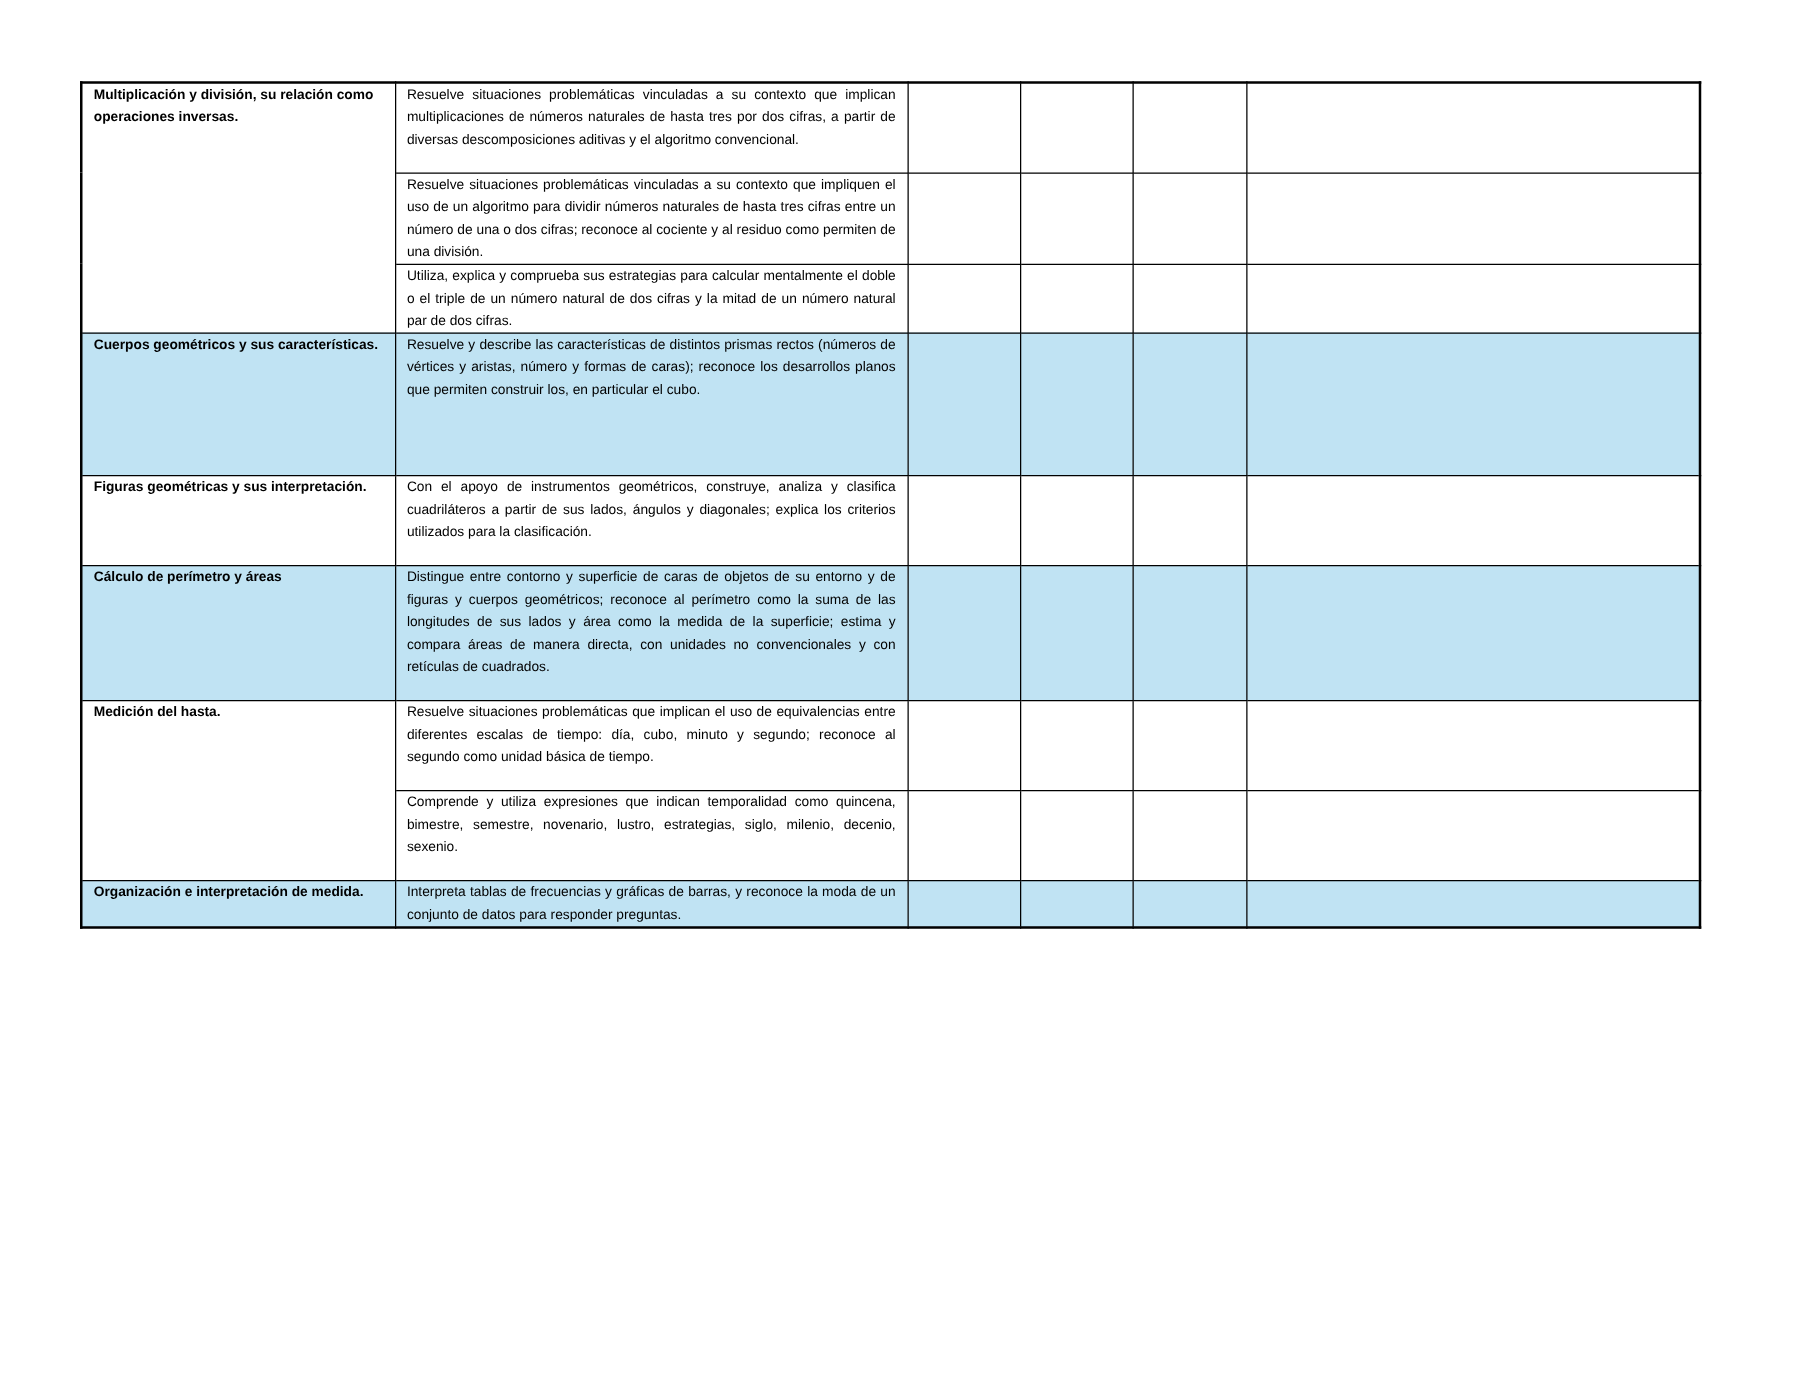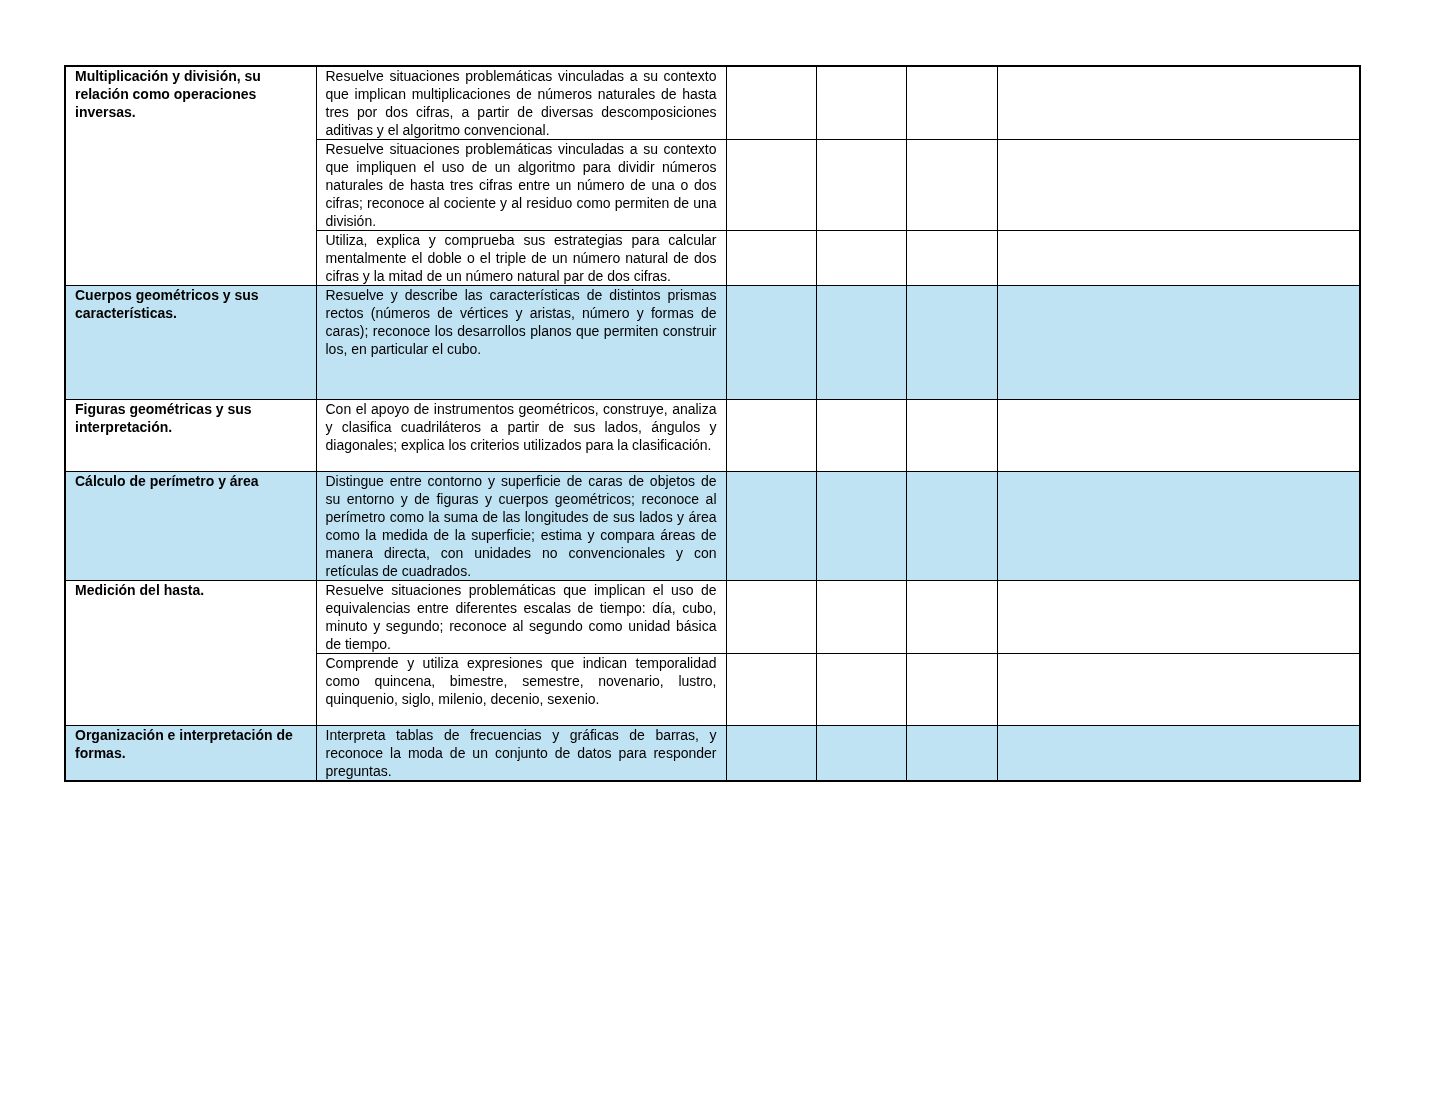--- a/index.html
+++ b/index.html
@@ -6,21 +6,21 @@
     body { width: 1445px; height: 1117px; position: relative; overflow: hidden;
            font-family: "Liberation Sans", "DejaVu Sans", sans-serif; color: #000; }
     table.rubric {
       position: absolute; left: 64px; top: 65px;
       width: 1295px; border-collapse: collapse; table-layout: fixed;
       border: 2px solid #000;
     }
     table.rubric td {
       border: 1.5px solid #000;
       vertical-align: top;
-      font-size: 14px;
+      font-size: 11px;
       line-height: 18px;
       padding: 0 9px 0 9px;
     }
     td.topic { font-weight: bold; padding-top: 1px; }
     td.desc { text-align: justify; padding-top: 1px; }
     tr.blue td { background: #c0e3f3; }
     col.c1 { width: 251px; }
     col.c2 { width: 410px; }
     col.c3 { width: 90px; }
     col.c4 { width: 90px; }
@@ -76,46 +76,46 @@
     <tr style="height:72px">
       <td class="topic">Figuras geométricas y sus interpretación.</td>
       <td class="desc">Con el apoyo de instrumentos geométricos, construye, analiza y clasifica cuadriláteros a partir de sus lados, ángulos y diagonales; explica los criterios utilizados para la clasificación.</td>
       <td></td>
       <td></td>
       <td></td>
       <td></td>
     </tr>
 
     <tr class="blue" style="height:108px">
-      <td class="topic">Cálculo de perímetro y área</td>
+      <td class="topic">Cálculo de perímetro y áreas</td>
       <td class="desc">Distingue entre contorno y superficie de caras de objetos de su entorno y de figuras y cuerpos geométricos; reconoce al perímetro como la suma de las longitudes de sus lados y área como la medida de la superficie; estima y compara áreas de manera directa, con unidades no convencionales y con retículas de cuadrados.</td>
       <td></td>
       <td></td>
       <td></td>
       <td></td>
     </tr>
 
     <tr style="height:72px">
       <td class="topic" rowspan="2">Medición del hasta.</td>
       <td class="desc">Resuelve situaciones problemáticas que implican el uso de equivalencias entre diferentes escalas de tiempo: día, cubo, minuto y segundo; reconoce al segundo como unidad básica de tiempo.</td>
       <td></td>
       <td></td>
       <td></td>
       <td></td>
     </tr>
     <tr style="height:72px">
-      <td class="desc">Comprende y utiliza expresiones que indican temporalidad como quincena, bimestre, semestre, novenario, lustro, quinquenio, siglo, milenio, decenio, sexenio.</td>
+      <td class="desc">Comprende y utiliza expresiones que indican temporalidad como quincena, bimestre, semestre, novenario, lustro, estrategias, siglo, milenio, decenio, sexenio.</td>
       <td></td>
       <td></td>
       <td></td>
       <td></td>
     </tr>
 
     <tr class="blue" style="height:37px">
-      <td class="topic">Organización e interpretación de formas.</td>
+      <td class="topic">Organización e interpretación de medida.</td>
       <td class="desc">Interpreta tablas de frecuencias y gráficas de barras, y reconoce la moda de un conjunto de datos para responder preguntas.</td>
       <td></td>
       <td></td>
       <td></td>
       <td></td>
     </tr>
   </tbody>
 </table>
 
 </body></html>

